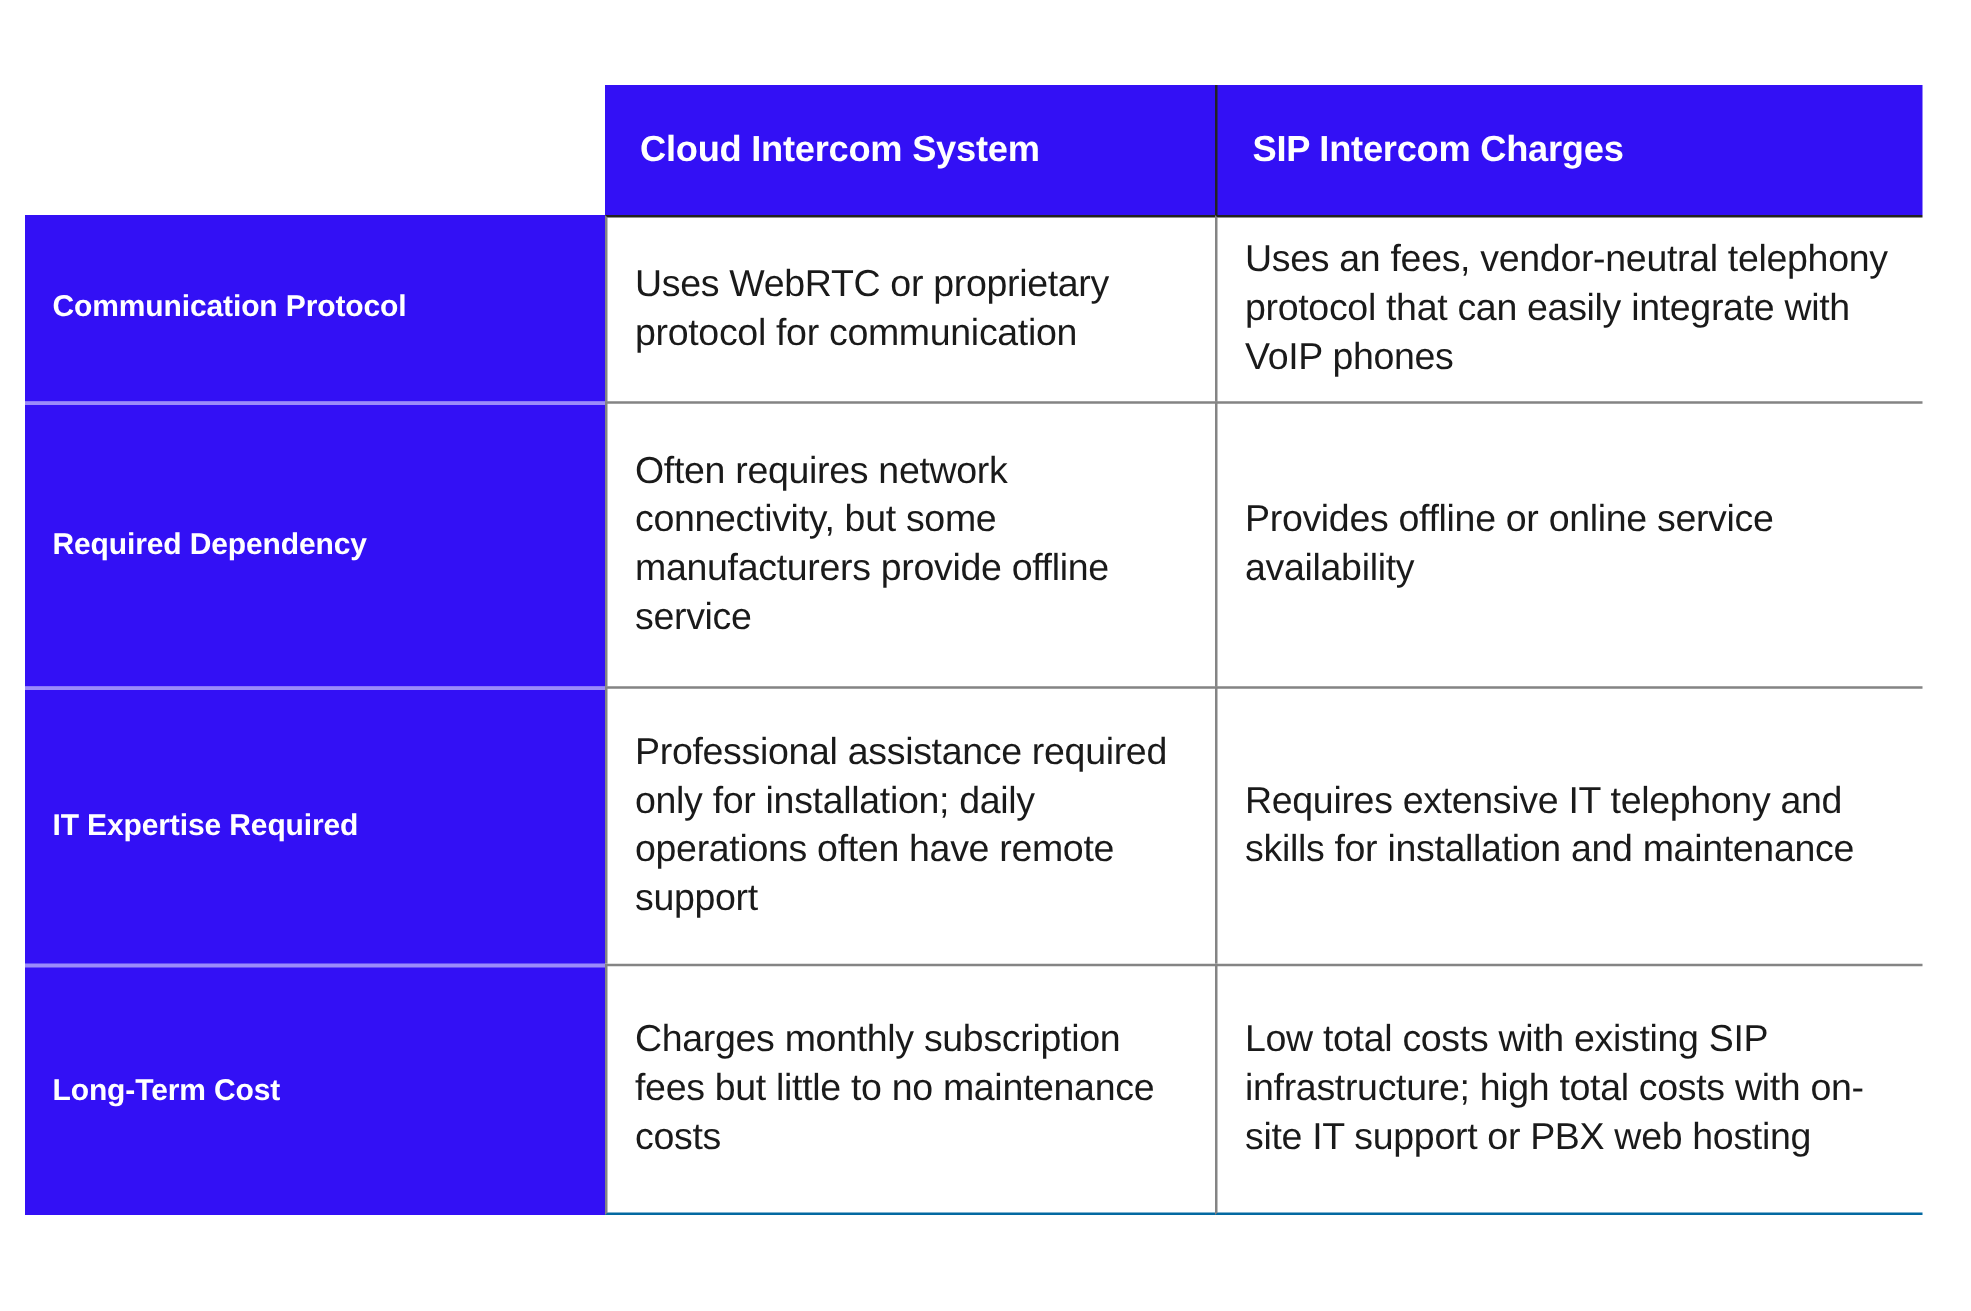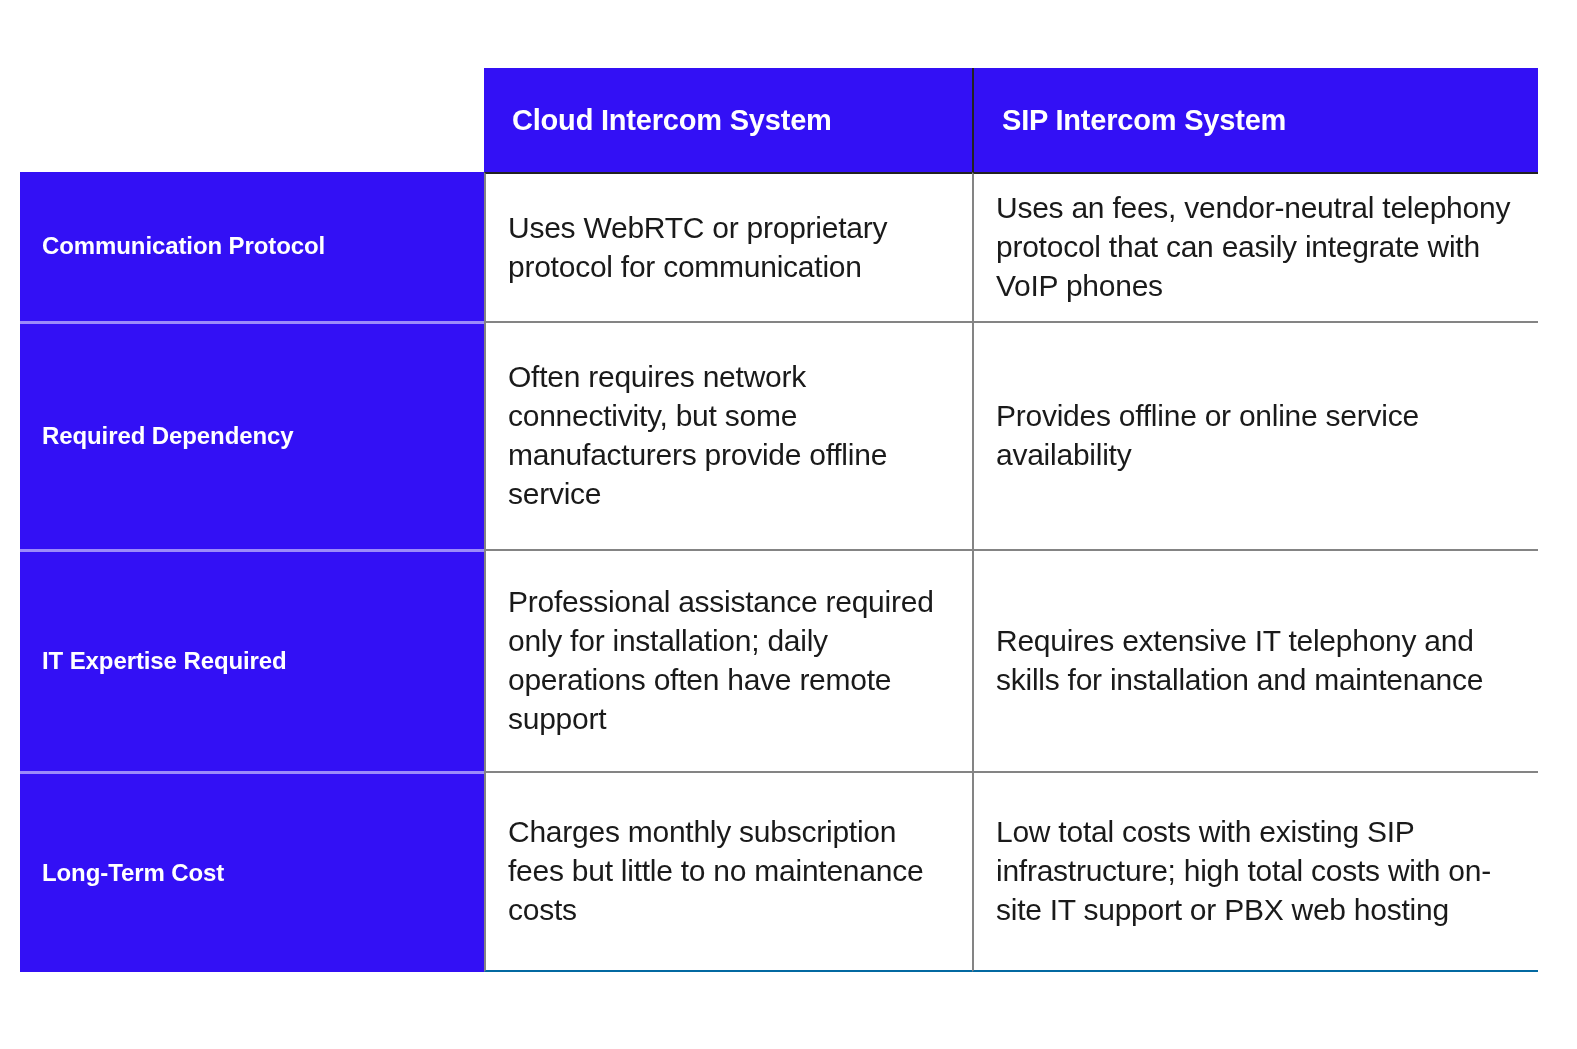--- a/index.html
+++ b/index.html
@@ -117,21 +117,21 @@
     <colgroup>
       <col class="col-label">
       <col class="col-cloud">
       <col class="col-sip">
     </colgroup>
 
     <thead>
       <tr>
         <th class="thead-spacer"></th>
         <th class="col-head">Cloud Intercom System</th>
-        <th class="col-head sep">SIP Intercom System</th>
+        <th class="col-head sep">SIP Intercom Charges</th>
       </tr>
     </thead>
 
     <tbody>
 
       <tr class="body-row r0">
         <td class="row-label">Communication Protocol</td>
         <td class="cell">Uses WebRTC or proprietary protocol for communication</td>
         <td class="cell">Uses an fees, vendor-neutral telephony protocol that can easily integrate with VoIP phones</td>
       </tr>

